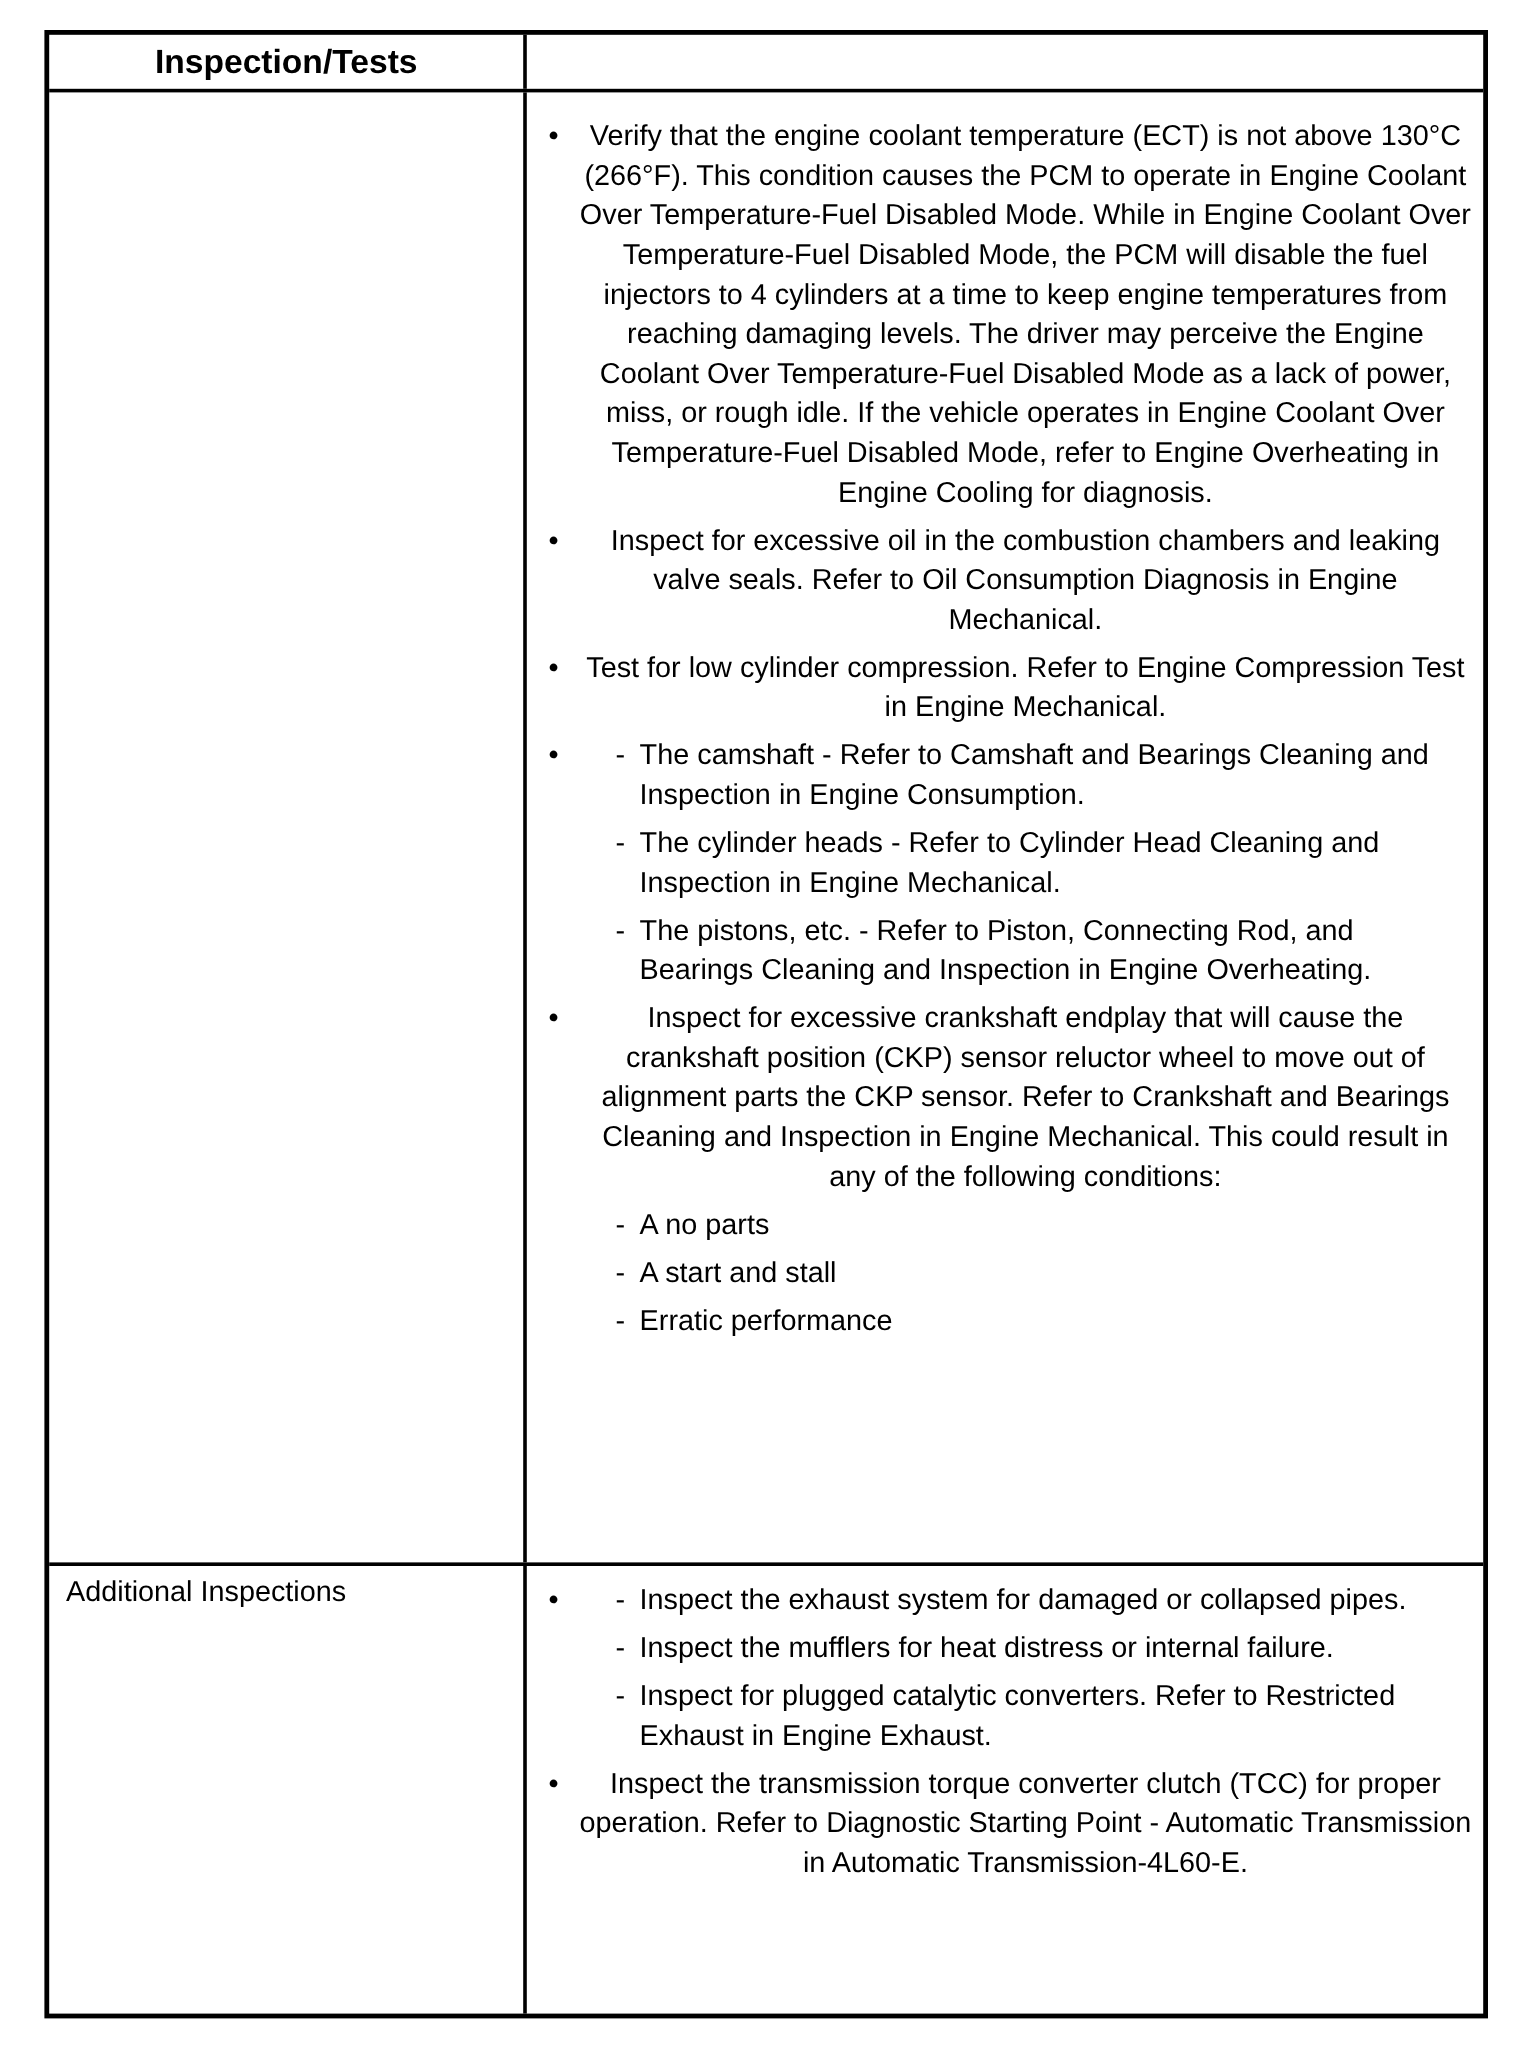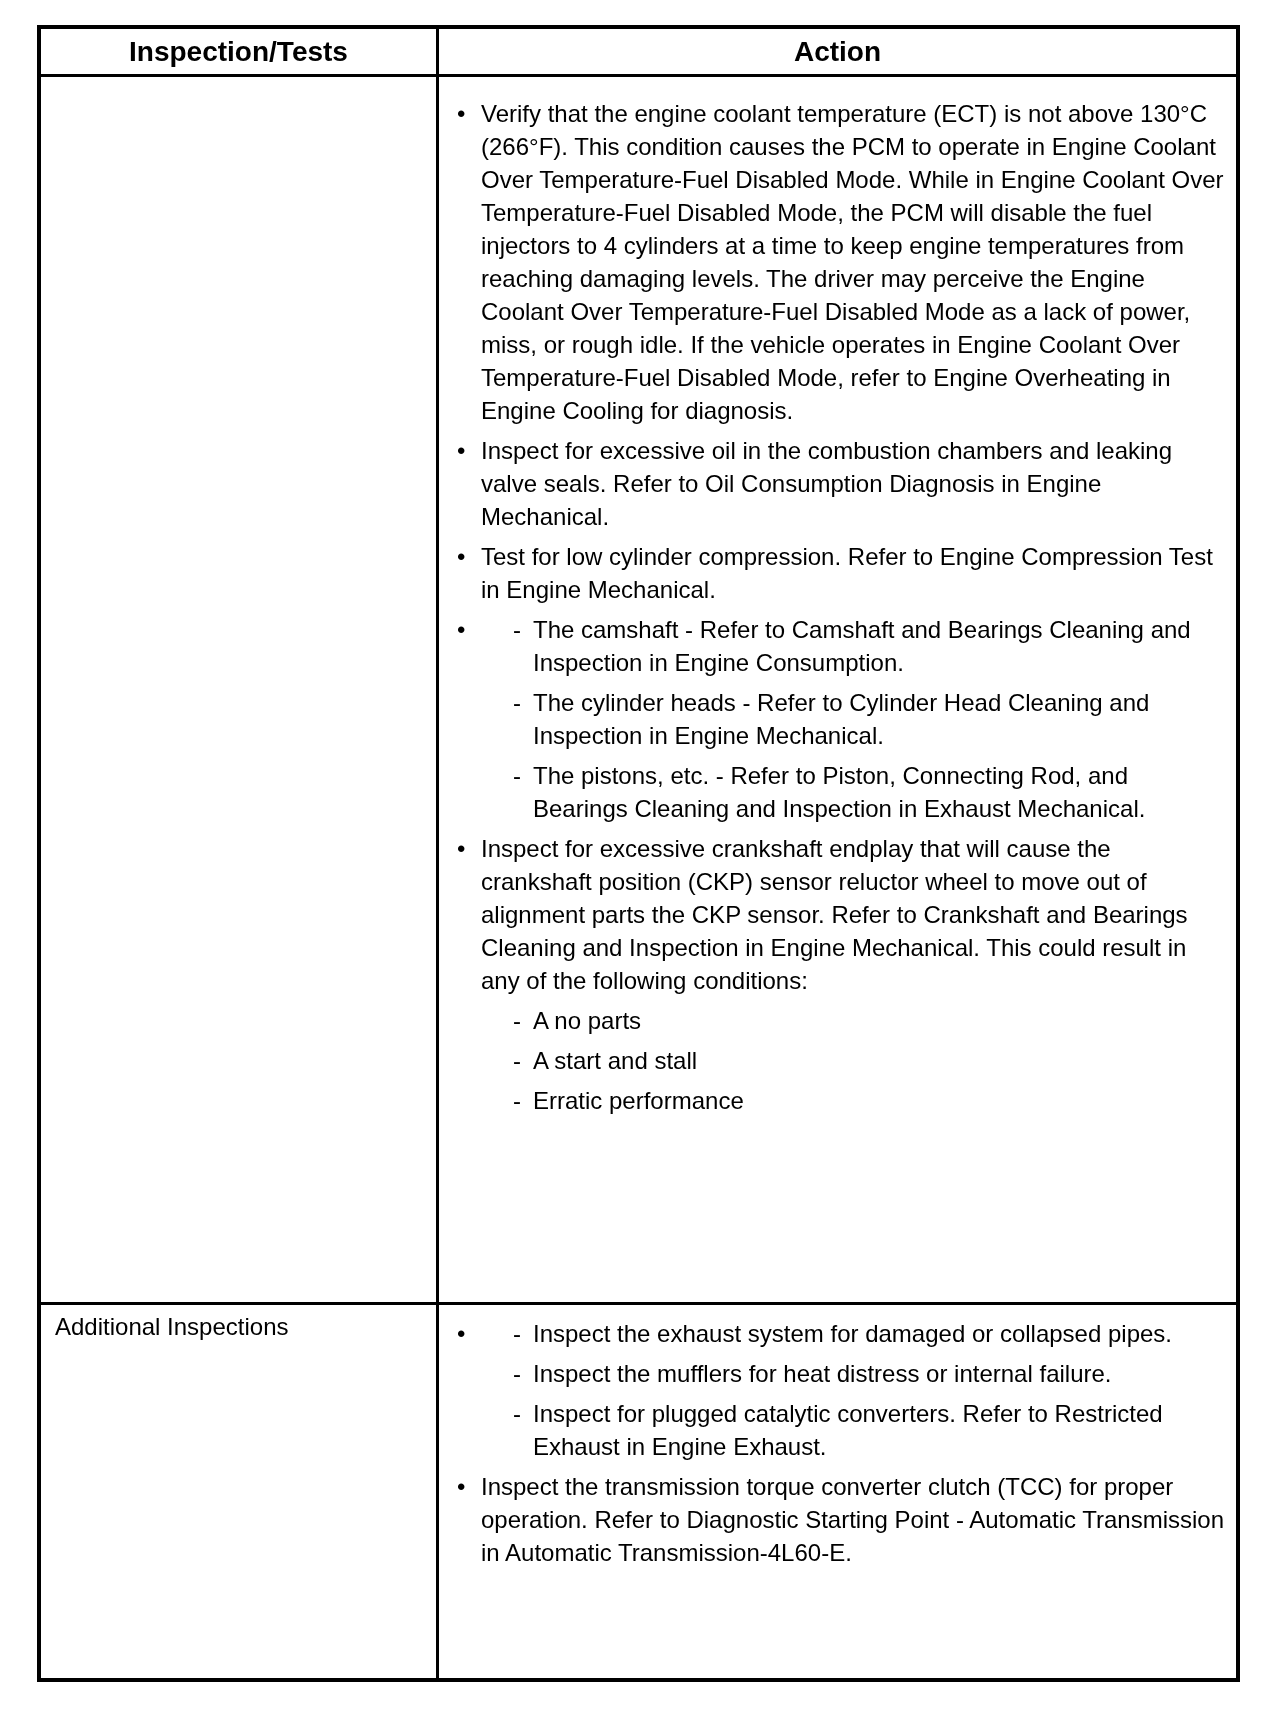--- a/index.html
+++ b/index.html
@@ -65,20 +65,21 @@
     padding-left: 42px;
     margin-bottom: 7px;
   }
   .bullet-item > .bullet-dot {
     position: absolute;
     left: 18px;
     top: 0;
   }
   .bullet-item > .item-text {
     display: block;
+    text-align: center;
   }
   .sub-list {
     list-style: none;
     margin: 7px 0 0 0;
     padding: 0;
   }
   .sub-item {
     position: relative;
     padding-left: 52px;
     margin-bottom: 7px;
@@ -94,21 +95,20 @@
     display: block;
     padding-left: 0;
   }
 </style>
 </head>
 <body>
 
 <div class="doc-table">
   <div class="hdr-row">
     <div class="hdr-cell col-left">Inspection/Tests</div>
-    <div class="hdr-cell col-right">Action</div>
   </div>
 
   <div class="body-row row-1">
     <div class="col-left left-text"></div>
     <div class="col-right action-cell">
       <ul class="action-list">
         <li class="bullet-item">
           <span class="bullet-dot">•</span>
           <span class="item-text">Verify that the engine coolant temperature (ECT) is not above 130°C (266°F). This condition causes the PCM to operate in Engine Coolant Over Temperature-Fuel Disabled Mode. While in Engine Coolant Over Temperature-Fuel Disabled Mode, the PCM will disable the fuel injectors to 4 cylinders at a time to keep engine temperatures from reaching damaging levels. The driver may perceive the Engine Coolant Over Temperature-Fuel Disabled Mode as a lack of power, miss, or rough idle. If the vehicle operates in Engine Coolant Over Temperature-Fuel Disabled Mode, refer to Engine Overheating in Engine Cooling for diagnosis.</span>
         </li>
@@ -126,21 +126,21 @@
             <li class="sub-item">
               <span class="dash">-</span>
               <span class="sub-text">The camshaft - Refer to Camshaft and Bearings Cleaning and Inspection in Engine Consumption.</span>
             </li>
             <li class="sub-item">
               <span class="dash">-</span>
               <span class="sub-text">The cylinder heads - Refer to Cylinder Head Cleaning and Inspection in Engine Mechanical.</span>
             </li>
             <li class="sub-item">
               <span class="dash">-</span>
-              <span class="sub-text">The pistons, etc. - Refer to Piston, Connecting Rod, and Bearings Cleaning and Inspection in Exhaust Mechanical.</span>
+              <span class="sub-text">The pistons, etc. - Refer to Piston, Connecting Rod, and Bearings Cleaning and Inspection in Engine Overheating.</span>
             </li>
           </ul>
         </li>
         <li class="bullet-item">
           <span class="bullet-dot">•</span>
           <span class="item-text">Inspect for excessive crankshaft endplay that will cause the crankshaft position (CKP) sensor reluctor wheel to move out of alignment parts the CKP sensor. Refer to Crankshaft and Bearings Cleaning and Inspection in Engine Mechanical. This could result in any of the following conditions:</span>
           <ul class="sub-list">
             <li class="sub-item">
               <span class="dash">-</span>
               <span class="sub-text">A no parts</span>

